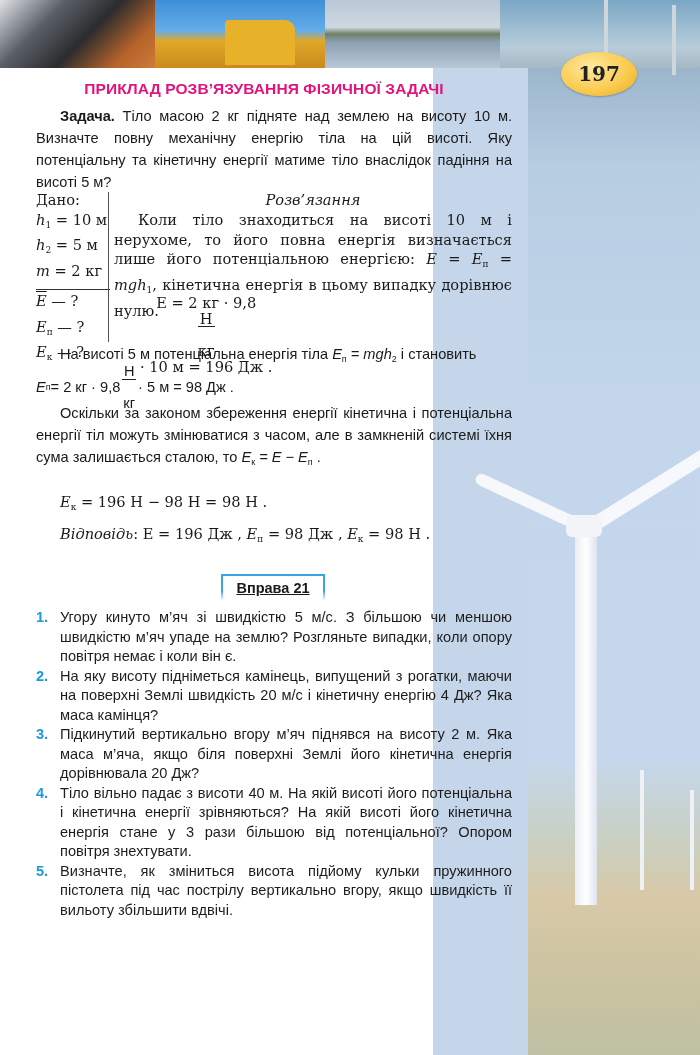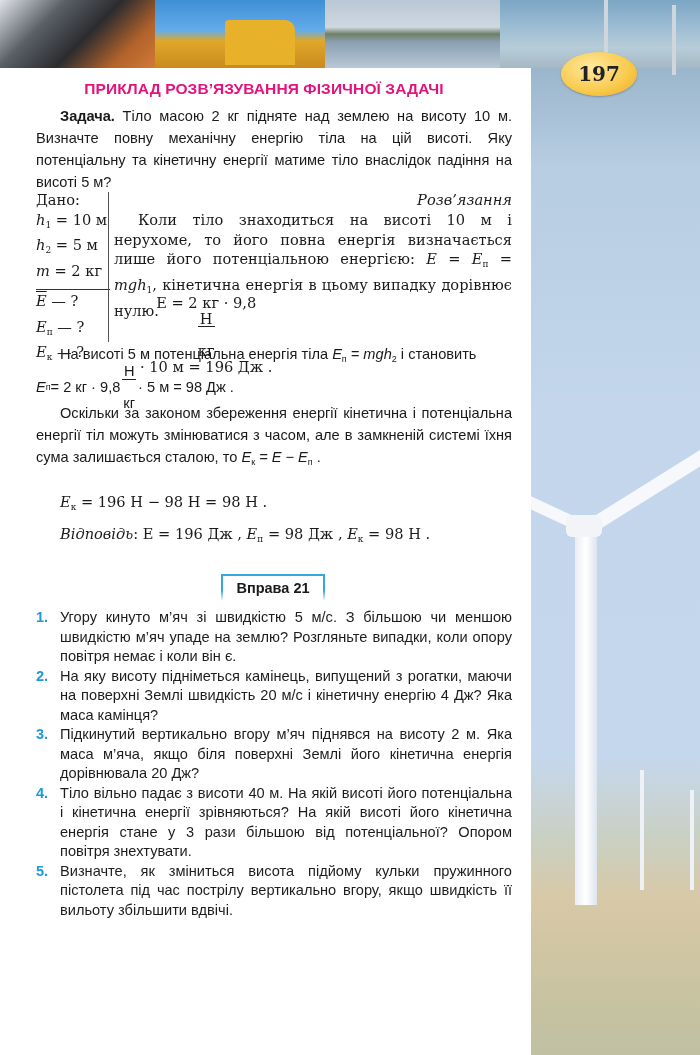--- a/index.html
+++ b/index.html
@@ -25,57 +25,57 @@
   .small-turbine { position: absolute; width: 4px; background: #eef2f7; }
 
   
   .page-badge { position: absolute; left: 561px; top: 52px; width: 76px; height: 44px; border-radius: 50%;
     background: radial-gradient(ellipse at 40% 35%, #ffe9a0 0%, #f9c94a 60%, #e8a623 100%);
     box-shadow: 0 1px 2px rgba(0,0,0,0.25);
     display: flex; align-items: center; justify-content: center;
     font-family: "DejaVu Serif", serif; font-weight: bold; font-size: 20px; color: #222; }
 
   
-  .page { position: absolute; left: 0; top: 68px; width: 531px; height: 987px; background: #ffffff; }
+  .page { position: absolute; left: 0; top: 68px; width: 433px; height: 987px; background: #ffffff; }
 
   .section-title { position: absolute; left: 0; top: 12px; width: 528px; text-align: center;
     font-family: "Liberation Sans", sans-serif; font-weight: bold; font-size: 15.5px; color: #e3137e; letter-spacing: 0.1px; }
 
   .serif-block { position: absolute; left: 36px; width: 476px; font-family: Liberation Sans, sans-serif; font-size: 14.6px; line-height: 22px; text-align: justify; }
   .indent { text-indent: 24px; }
   .b { font-weight: bold; }
   .i { font-style: italic; }
   sub { font-size: 9px; vertical-align: -3px; }
 
   .problem { top: 37px; }
 
   .given { position: absolute; left: 36px; top: 122px; width: 74px; font-size: 14.6px; line-height: 19.5px; }
   .given .div-line { height: 0; border-top: 1.6px solid #333; margin: 3px 0 1px 0; width: 74px; }
   .given-vline { position: absolute; left: 108px; top: 124px; width: 1.2px; height: 150px; background: #555; }
 
   .solution { position: absolute; left: 114px; top: 122px; width: 398px; font-size: 14.6px; line-height: 19.8px; text-align: justify; }
-  .solution .head { text-align: right; font-style: italic; }
+  .solution .head { text-align: center; font-style: italic; }
 
   .formula { display: inline-flex; align-items: center; font-size: 14.6px; }
   .frac { display: inline-flex; flex-direction: column; align-items: center; vertical-align: middle; margin: 0 1px; line-height: 15px; }
   .frac .num { border-bottom: 1px solid #222; padding: 0 2px; }
   .frac .den { padding: 0 2px; margin-top: 16px; }
   .fm1 { position: absolute; left: 140px; top: 226px; flex-direction: column; }
   .part2 { top: 275px; line-height: 22px; }
   .fm2-line { display: flex; align-items: center; height: 34px; }
   .part3 { top: 334px; }
   .ek-line { position: absolute; left: 60px; top: 425px; font-size: 14.6px; }
   .answer { position: absolute; left: 60px; top: 457px; font-size: 14.6px; }
 
   
   .exercise-header { position: absolute; left: 221px; top: 506px; width: 104px; height: 26px;
     border-top: 2px solid #35a6df; border-left: 2px solid #35a6df; border-right: 2px solid #35a6df;
     border-image: linear-gradient(180deg, #35a6df 0%, #35a6df 60%, rgba(53,166,223,0) 100%) 1;
     display: flex; align-items: center; justify-content: center;
-    font-family: "Liberation Sans", sans-serif; font-weight: bold; font-size: 14.5px; color: #1a1a1a; }
+    font-family: "Liberation Sans", sans-serif; font-weight: bold; font-size: 14.5px; color: #1a1a1a; text-decoration: underline; }
 
   .exercises { position: absolute; left: 36px; top: 540px; width: 476px; font-family: "Liberation Sans", sans-serif; font-size: 14.6px; line-height: 19.5px; color: #1d1d1d; }
   .ex-item { position: relative; padding-left: 24px; text-align: justify; margin-bottom: 0; }
   .ex-num { position: absolute; left: 0; top: 0; color: #1c9bd8; font-weight: bold; }
 </style>
 </head>
 <body>
 
 <div class="banner">
   <div class="seg seg-robot"></div>

